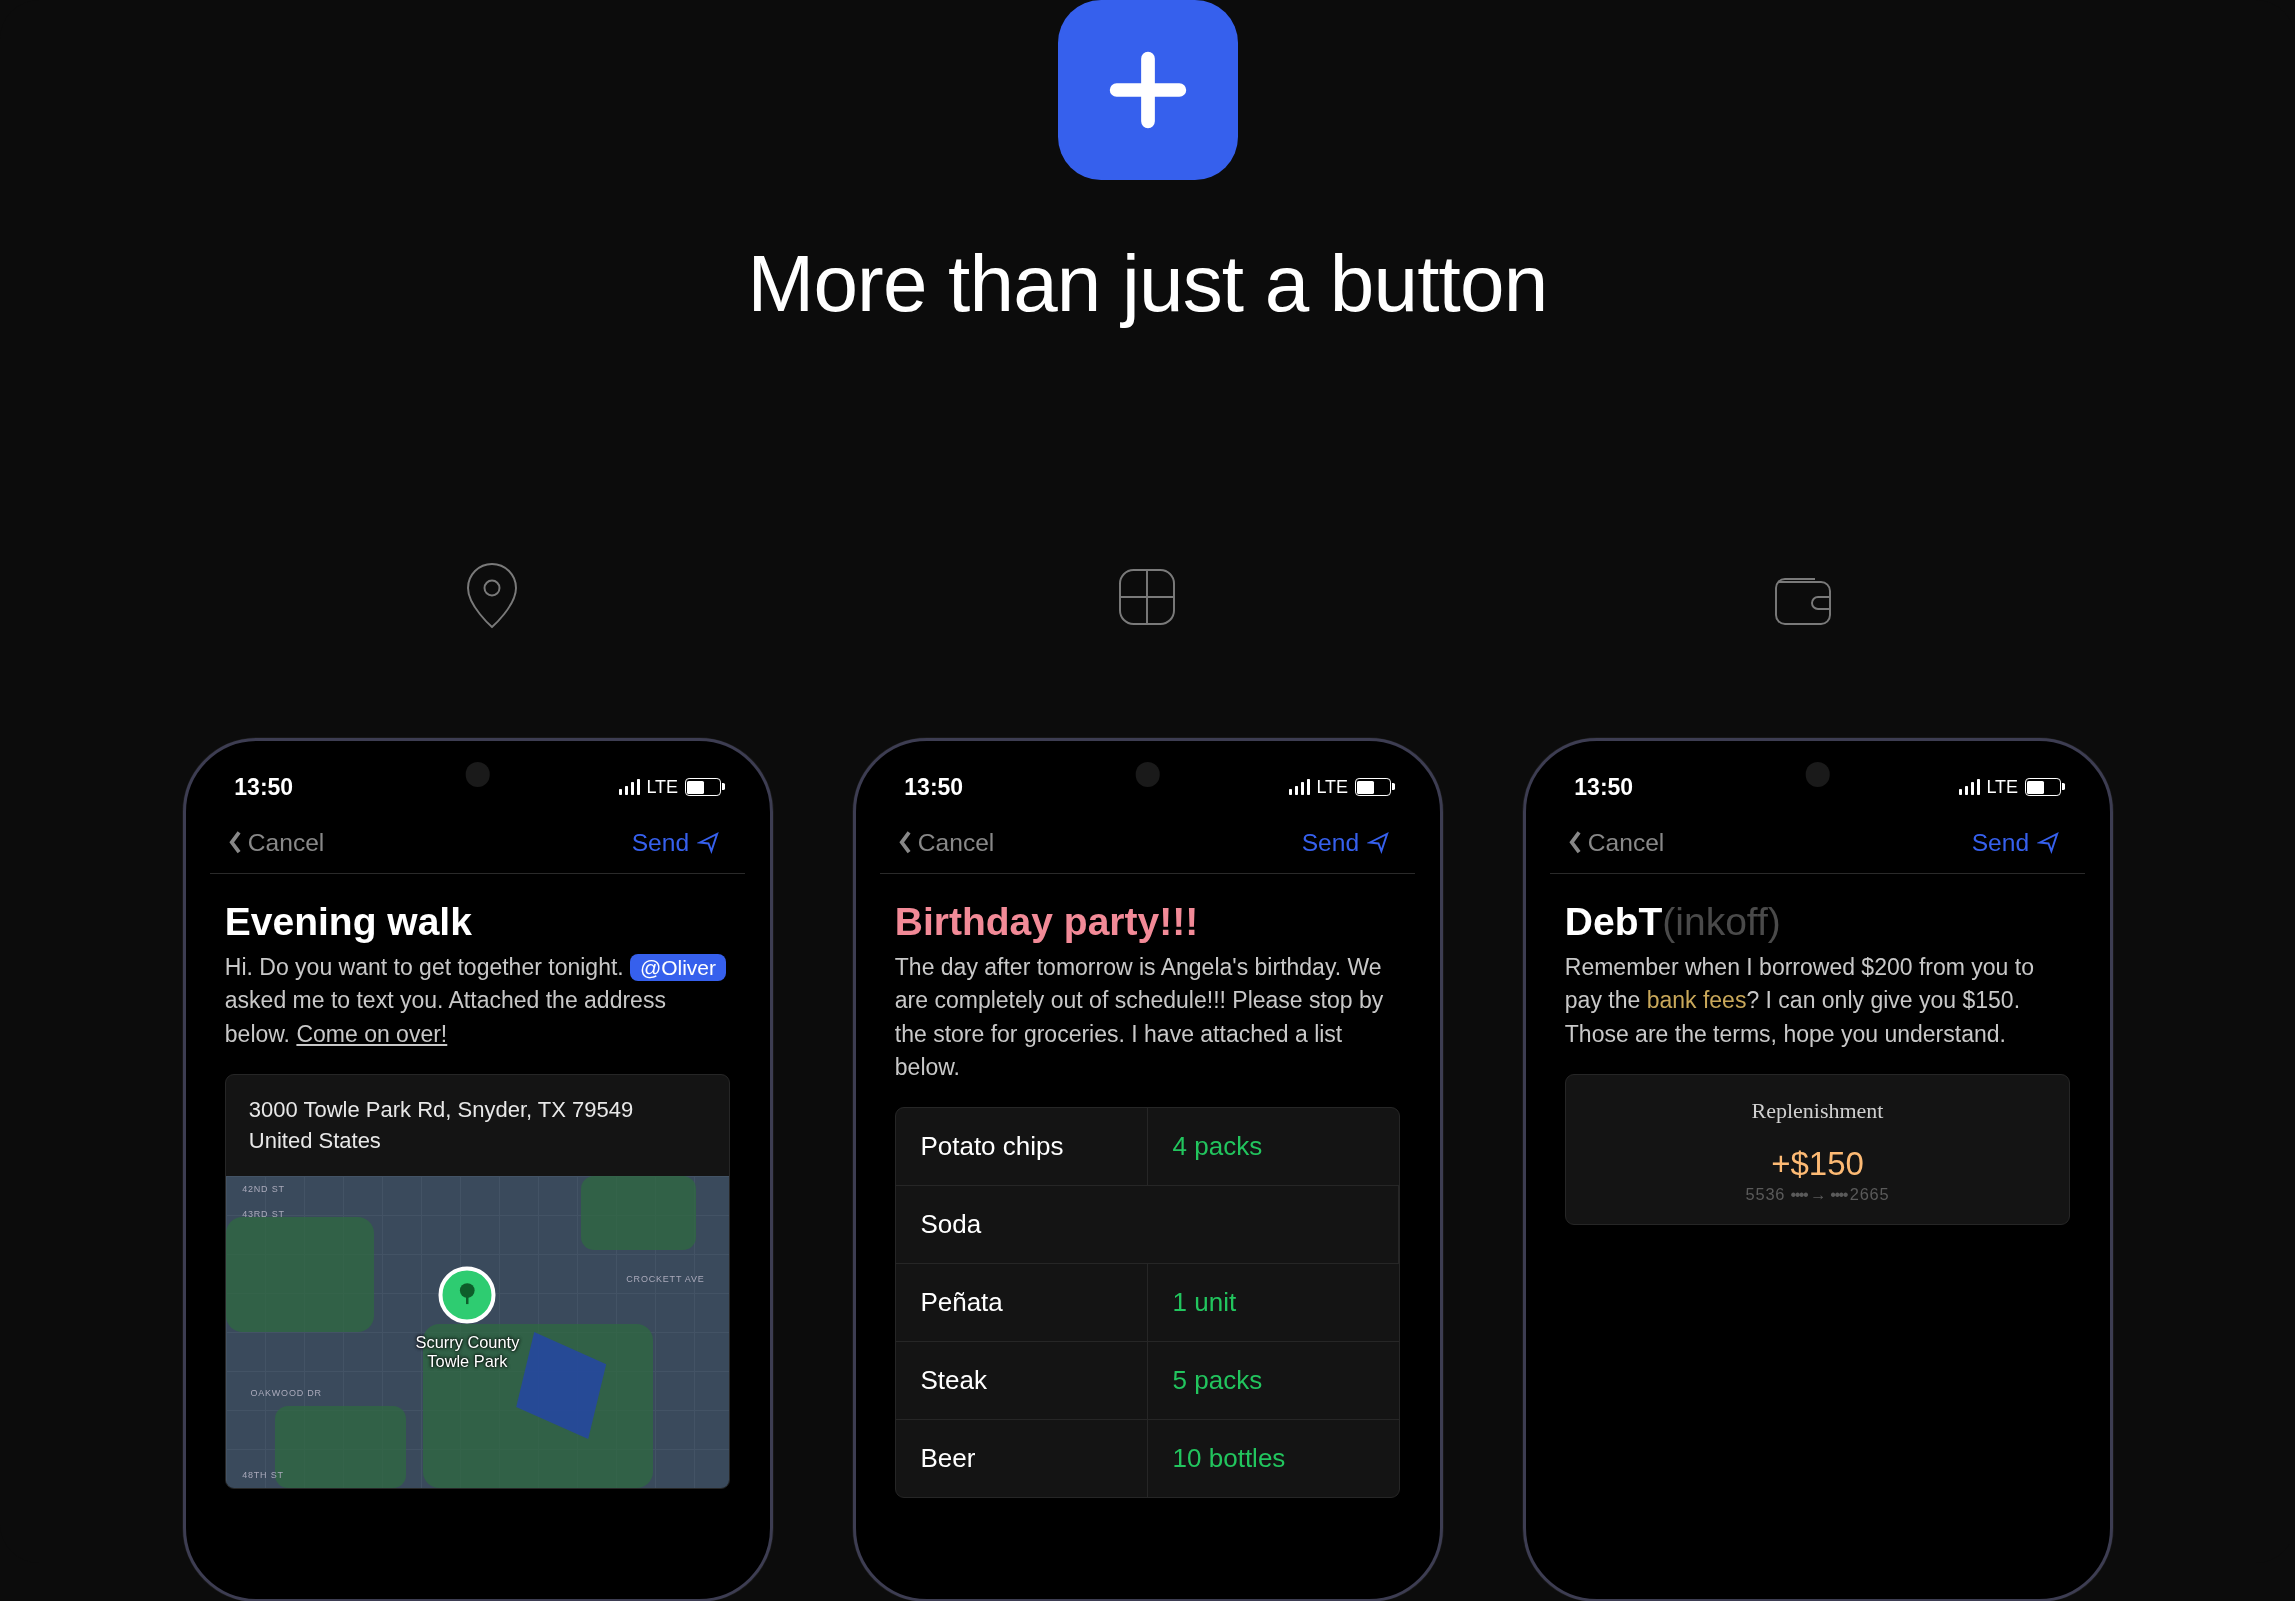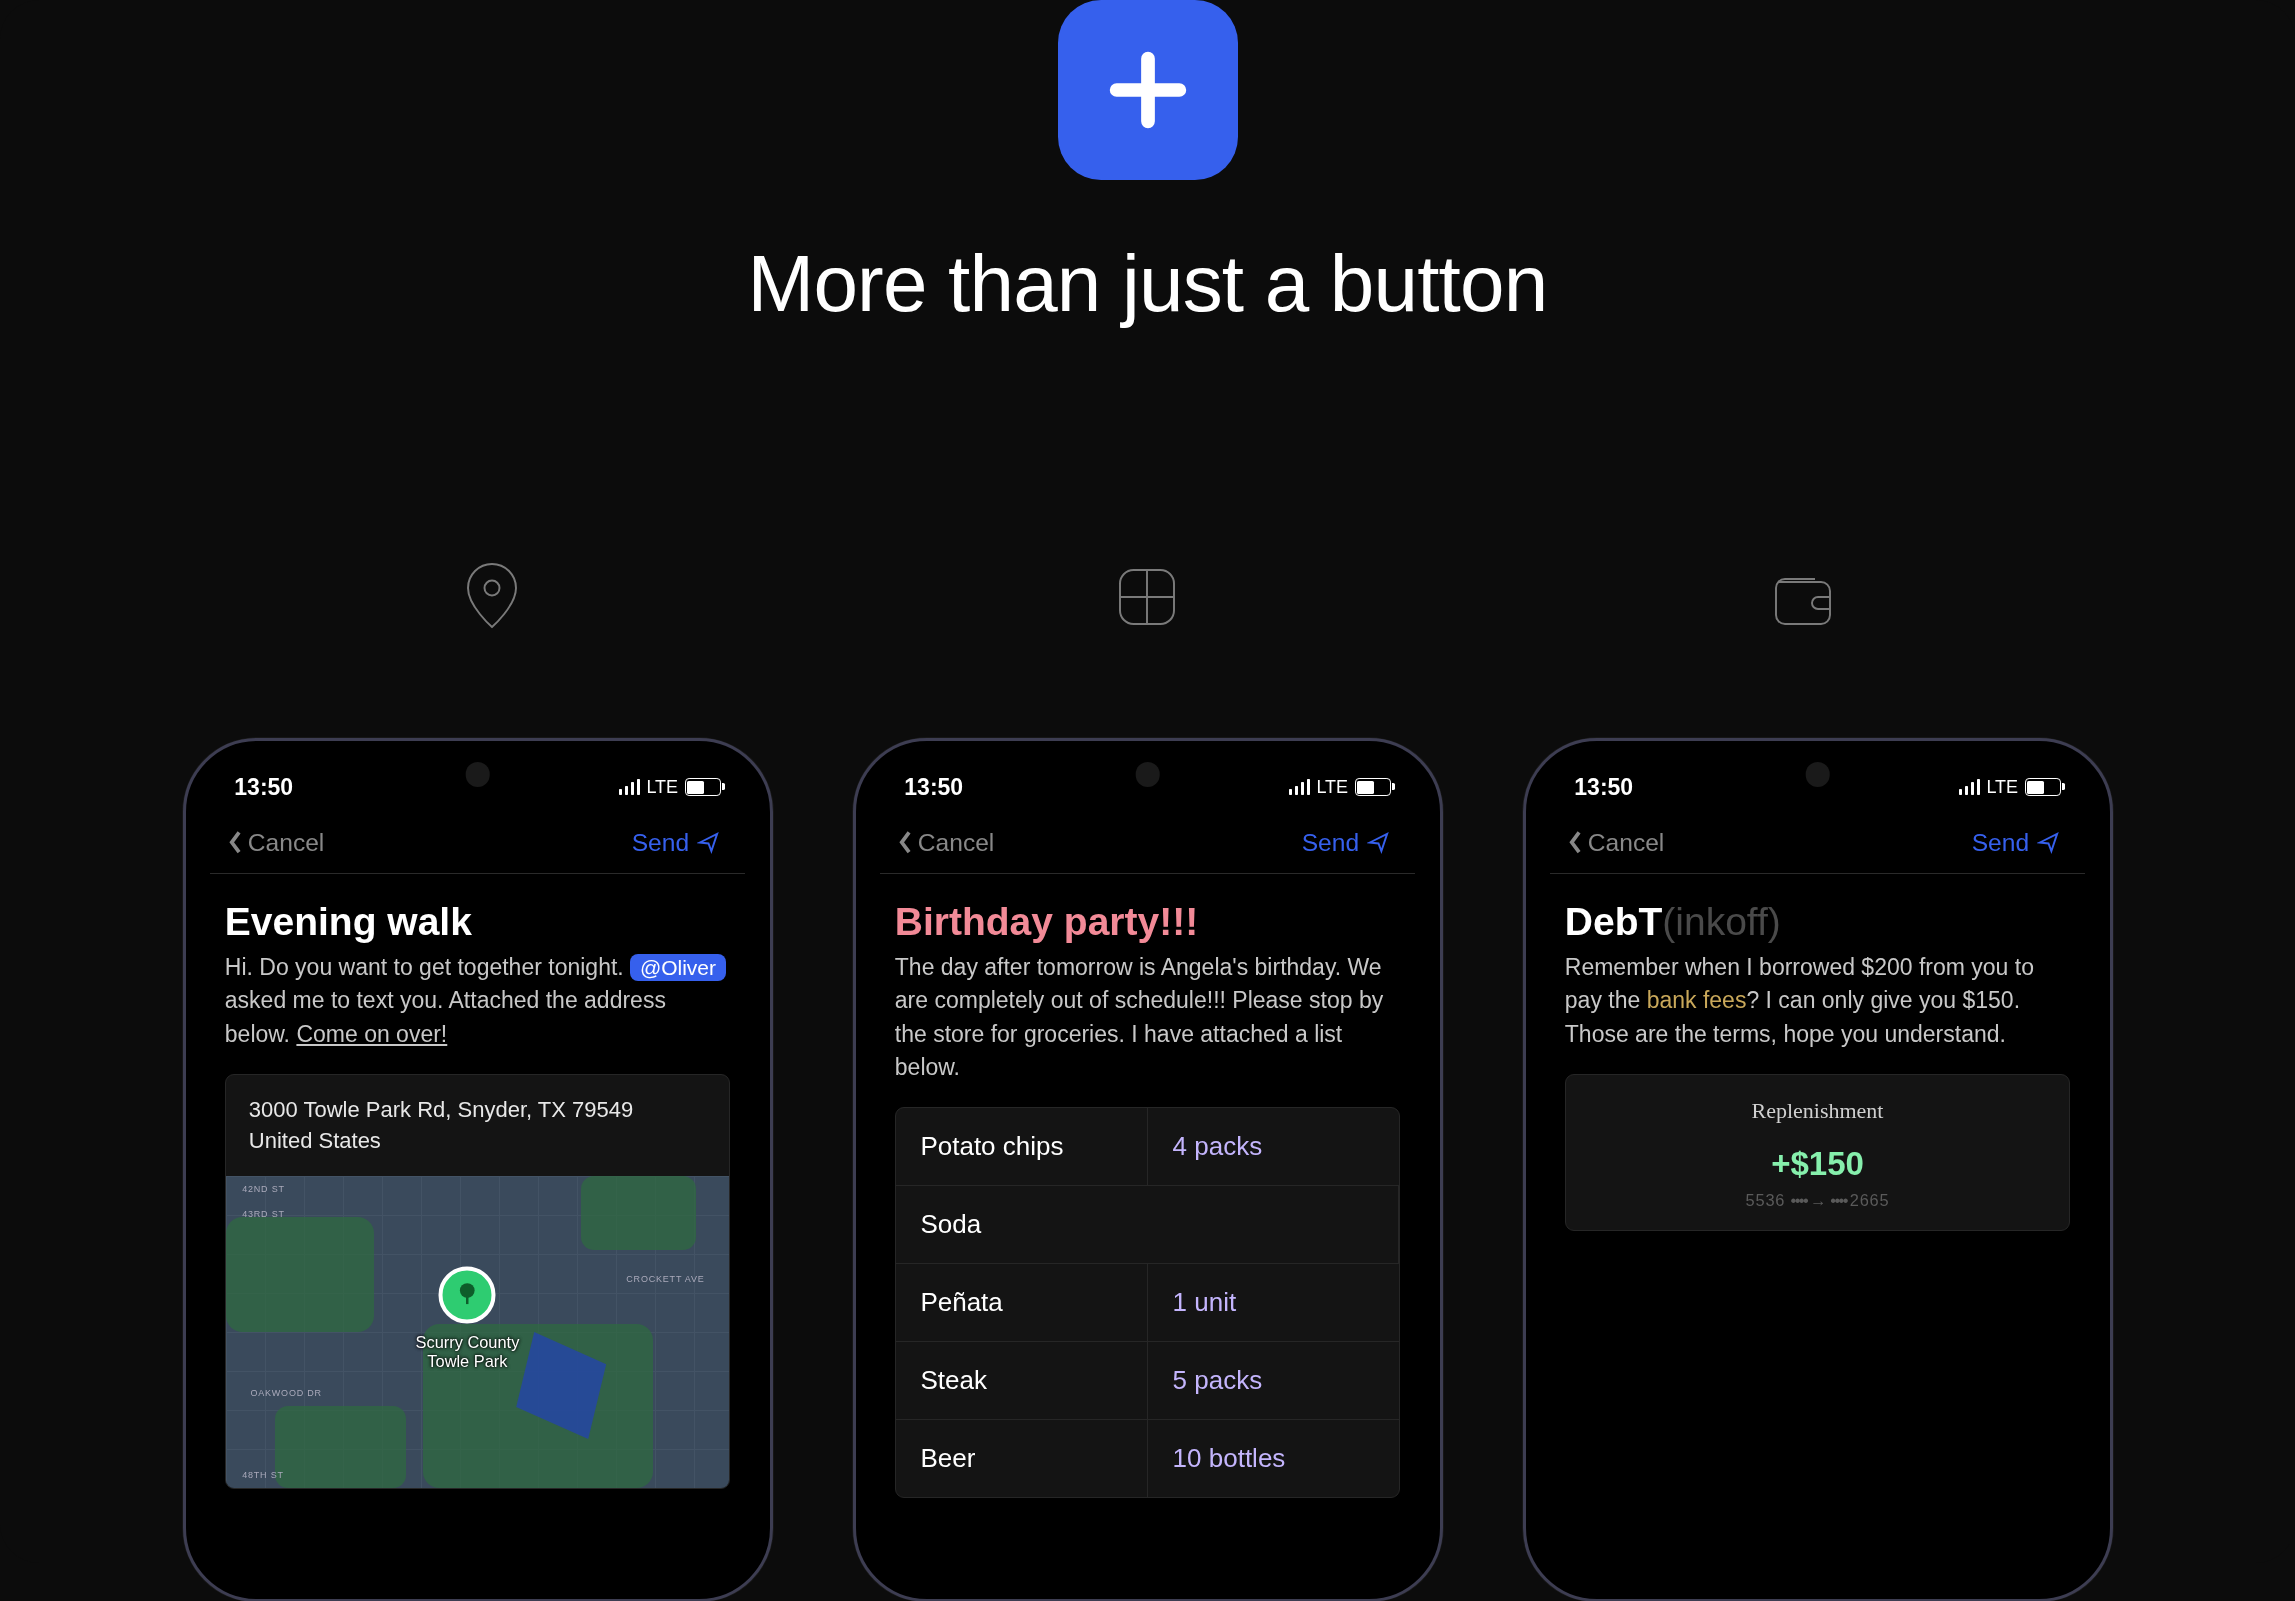--- a/index.html
+++ b/index.html
@@ -284,36 +284,36 @@
 .list-table .row {
   display: flex;
   border-bottom: 0.8px solid #262626;
 }
 .list-table .row:last-child { border-bottom: none; }
 .list-table .cell {
   padding: 23px 24.6px;
   font-size: 26px;
 }
 .list-table .cell.item { flex: 1; color: #fff; border-right: 0.8px solid #262626; }
-.list-table .cell.qty { flex: 1; color: #c4b5fd; }
+.list-table .cell.qty { flex: 1; color: #22c55e; }
 .wallet-card {
   text-align: center;
   padding: 23px 16.4px 19.7px 16.4px;
 }
 .wallet-label {
   font-size: 22px;
   color: #d0d0d0;
   margin-bottom: 21px;
   font-family: Liberation Serif, serif;
 }
 .wallet-amount {
   font-size: 33px;
-  font-weight: 700;
-  color: #86efac;
-  margin-bottom: 8px;
+  font-weight: 400;
+  color: #fdba74;
+  margin-bottom: 2px;
 }
 .wallet-cards {
   font-size: 16.4px;
   color: #5a5a5a;
   letter-spacing: 0.8px;
 }
 .wallet-cards .dots { letter-spacing: -1.6px; }
 </style>
 </head>
 <body>

